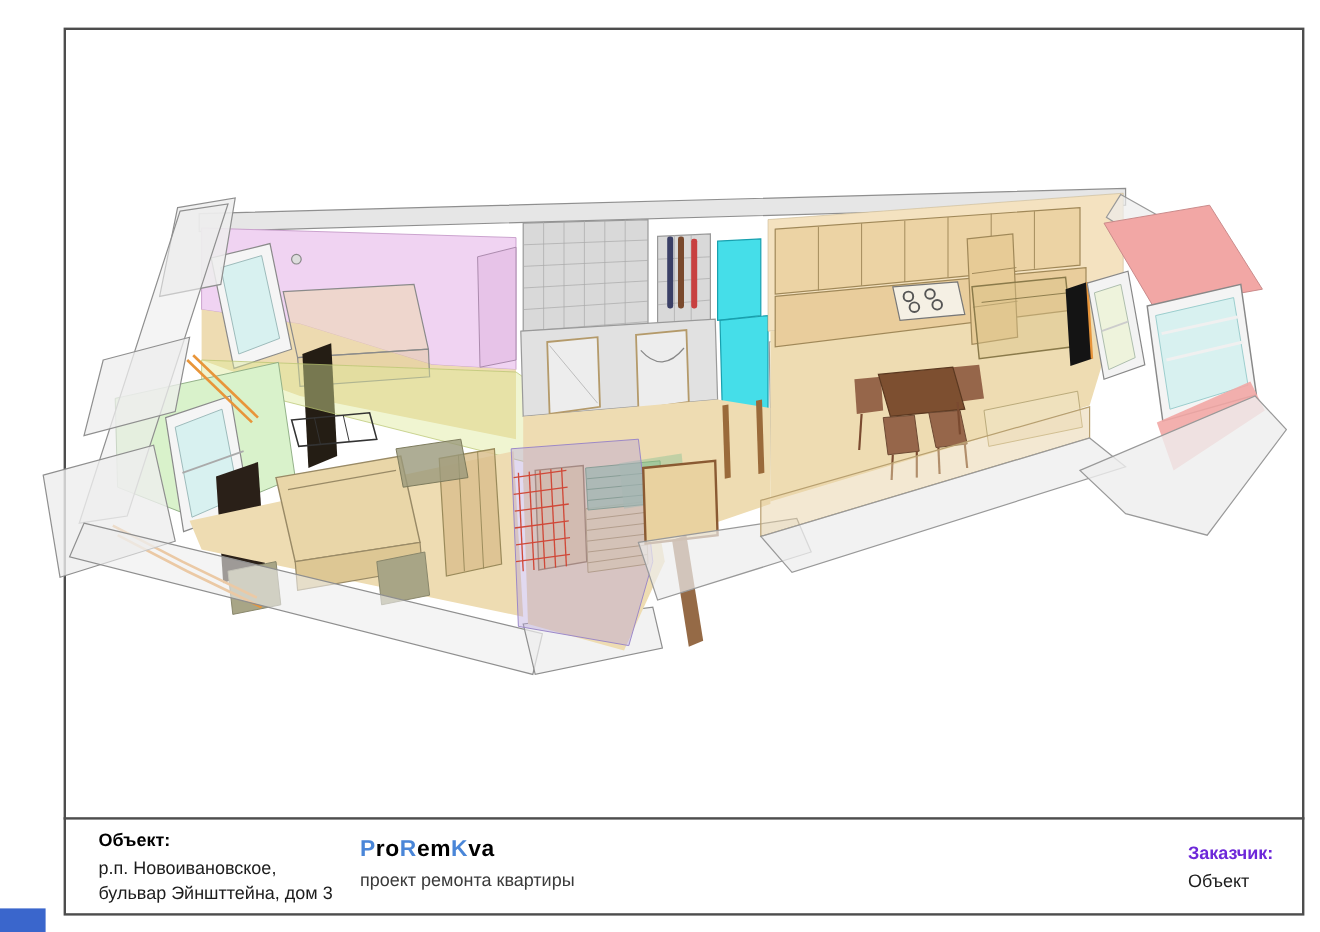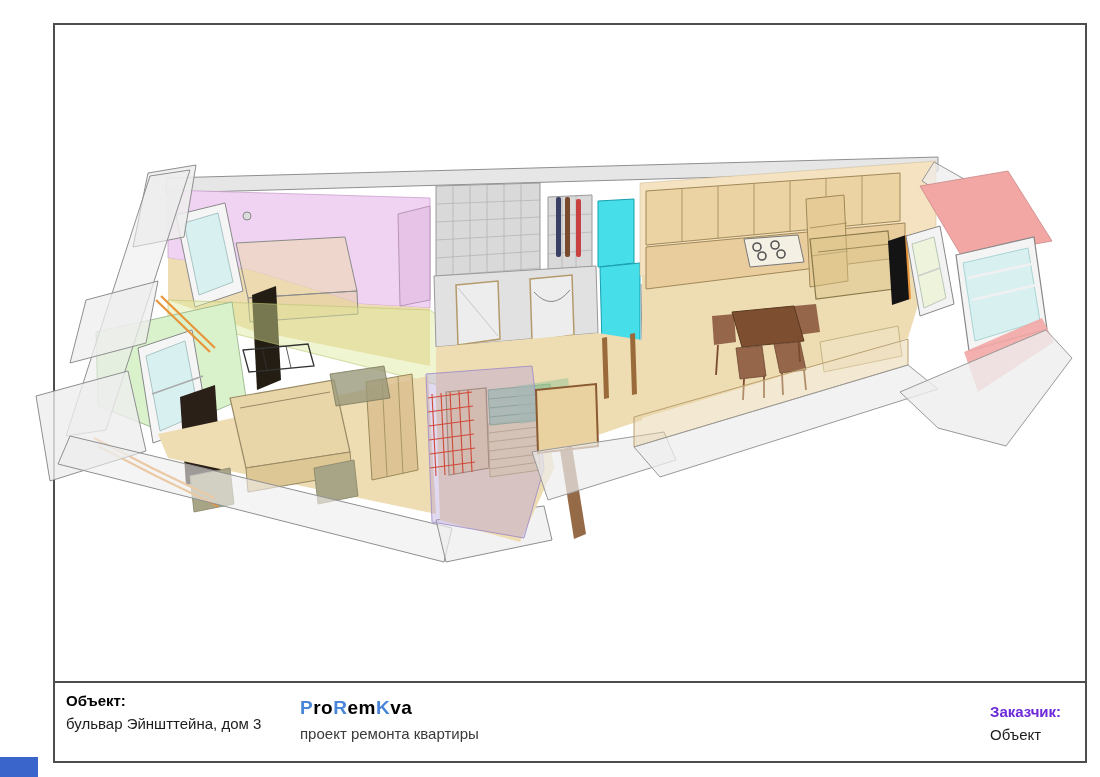--- a/index.html
+++ b/index.html
@@ -9,21 +9,21 @@
   }
   .frame{
     position:absolute;left:53px;top:23px;width:1030px;height:736px;
     border:2px solid #4d4d4d;background:#fff;
   }
   .title-sep{
     position:absolute;left:53px;top:681px;width:1034px;height:0;
     border-top:2px solid #4d4d4d;
   }
   svg{position:absolute;left:0;top:0;}
-  .tb-left{position:absolute;left:66px;top:690px;font-size:15px;line-height:21px;color:#1c1c1c;}
+  .tb-left{position:absolute;left:82px;top:690px;font-size:15px;line-height:21px;color:#1c1c1c;}
   .tb-left .lbl{font-weight:bold;font-size:15px;color:#000;margin-bottom:2px;}
   .tb-center{position:absolute;left:300px;width:520px;top:697px;text-align:left;}
   .brand{font-size:19px;font-weight:bold;color:#000;letter-spacing:.5px;}
   .brand-accent{color:#4a86d8;}
   .subtitle{font-size:15px;color:#3a3a3a;margin-top:6px;}
   .tb-right{position:absolute;left:990px;top:700px;font-size:15px;line-height:23px;color:#1c1c1c;}
   .tb-right .lbl{font-weight:bold;color:#6d28d9;}
   .blue-box{position:absolute;left:0px;top:757px;width:38px;height:20px;background:#3a66cc;}
   polygon,rect,path,line,circle,ellipse{shape-rendering:geometricPrecision;}
 </style>
@@ -233,20 +233,21 @@
     <polygon fill-opacity="0.9" points="964,352 1042,318 1054,342 978,392" fill="#f2a7a5"></polygon>
     <polygon points="900,392 1046,330 1072,358 1006,446 938,428" fill="#ededed" fill-opacity="0.8" stroke="#999999" stroke-width="1"></polygon>
   </g>
 
 </svg>
 
 <div class="title-sep"></div>
 
 <div class="tb-left">
   <div class="lbl">Объект:</div>
+  <div>р.п. Новоивановское,</div>
   <div>бульвар Эйншттейна, дом 3</div>
 </div>
 
 <div class="tb-center">
   <div class="brand"><span class="brand-accent">P</span><span>ro</span><span class="brand-accent">R</span><span>em</span><span class="brand-accent">K</span><span>va</span></div>
   <div class="subtitle">проект ремонта квартиры</div>
 </div>
 
 <div class="tb-right">
   <div class="lbl">Заказчик:</div>

